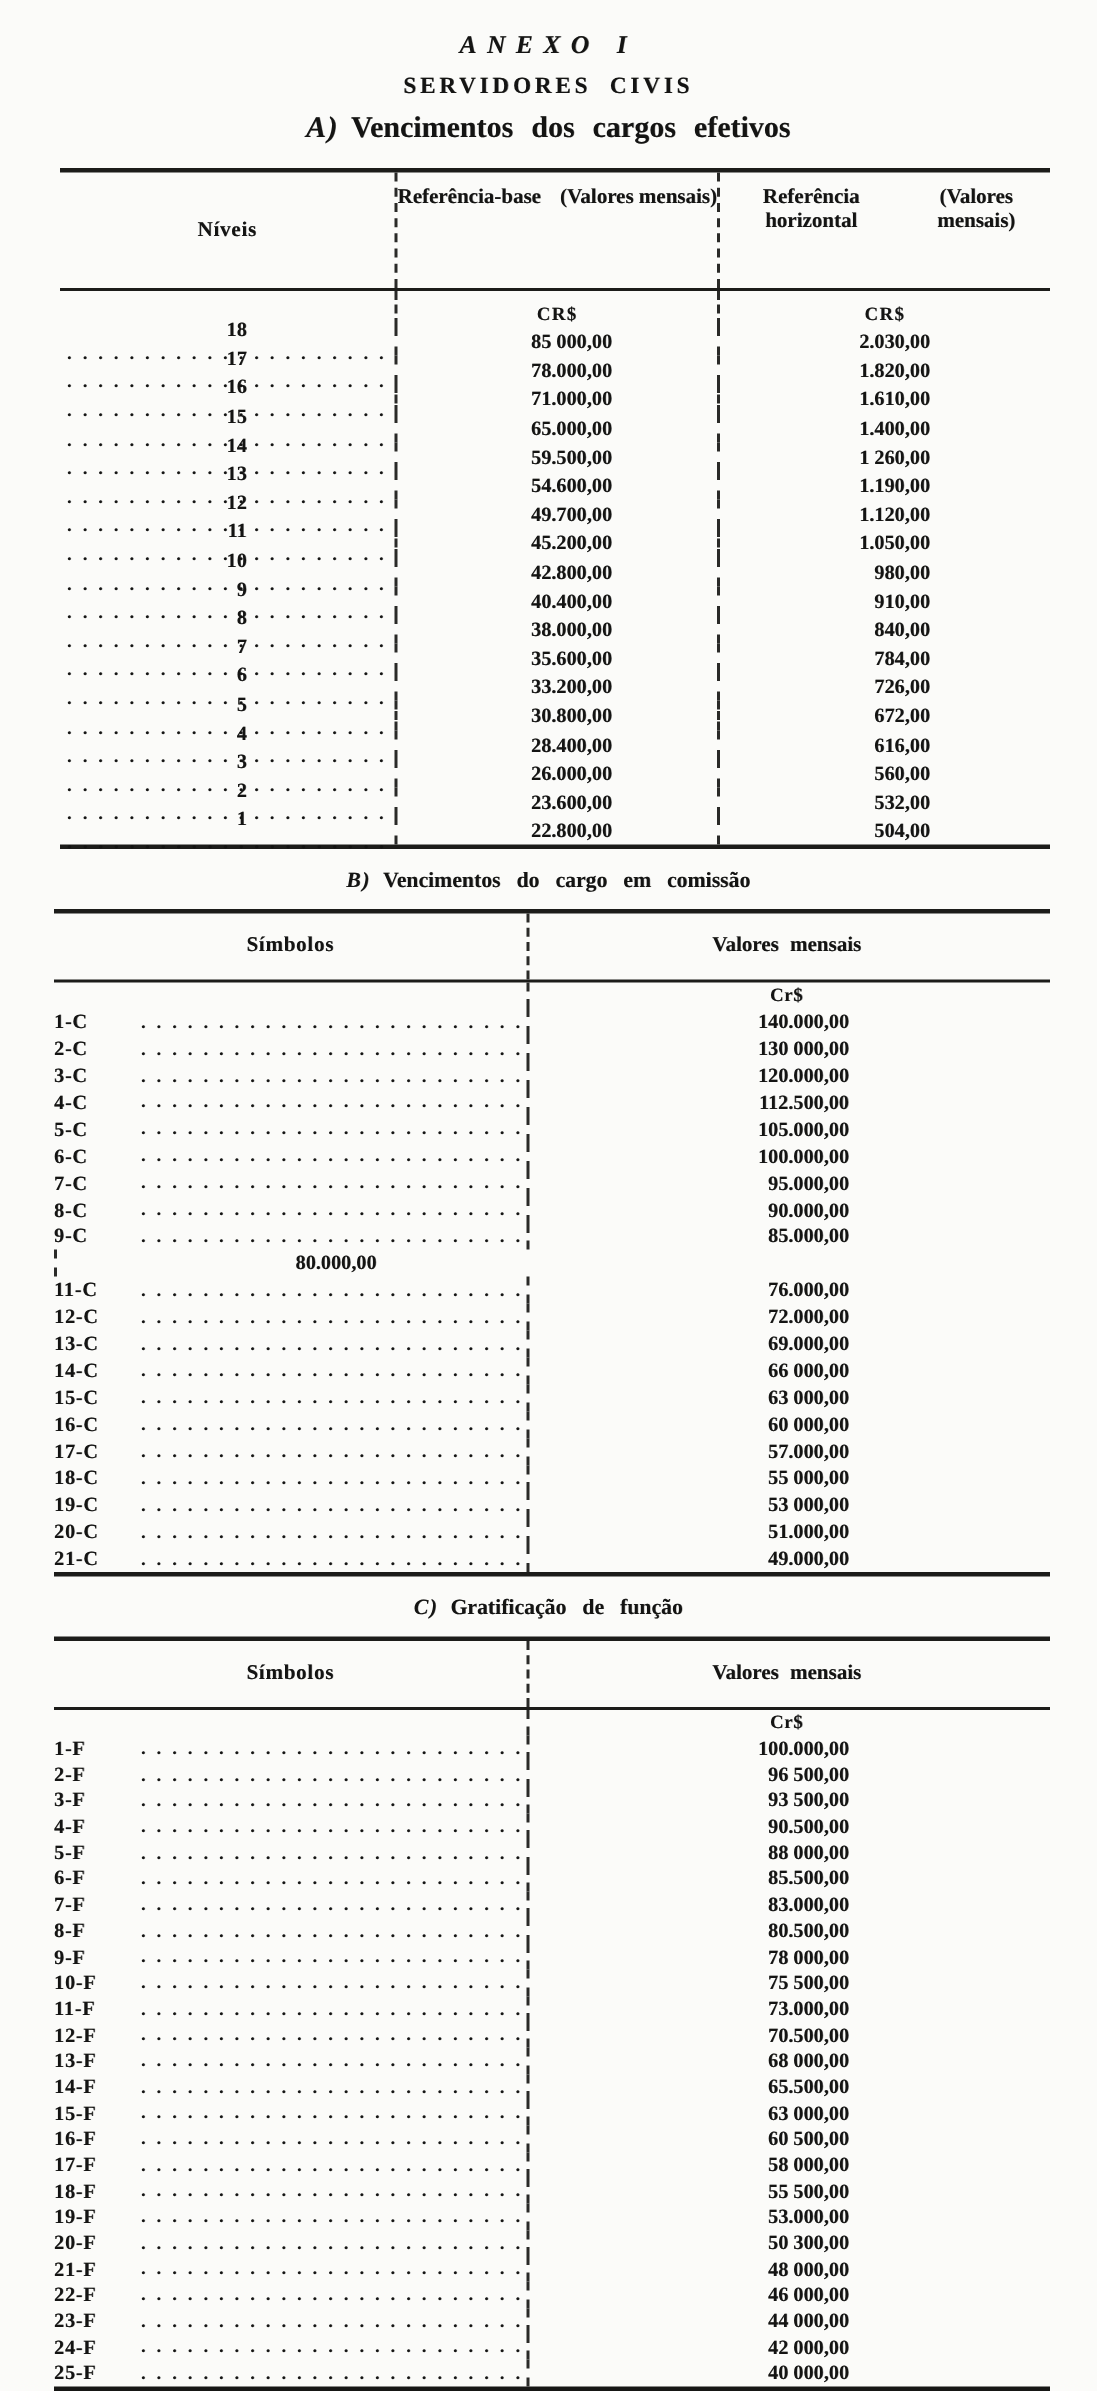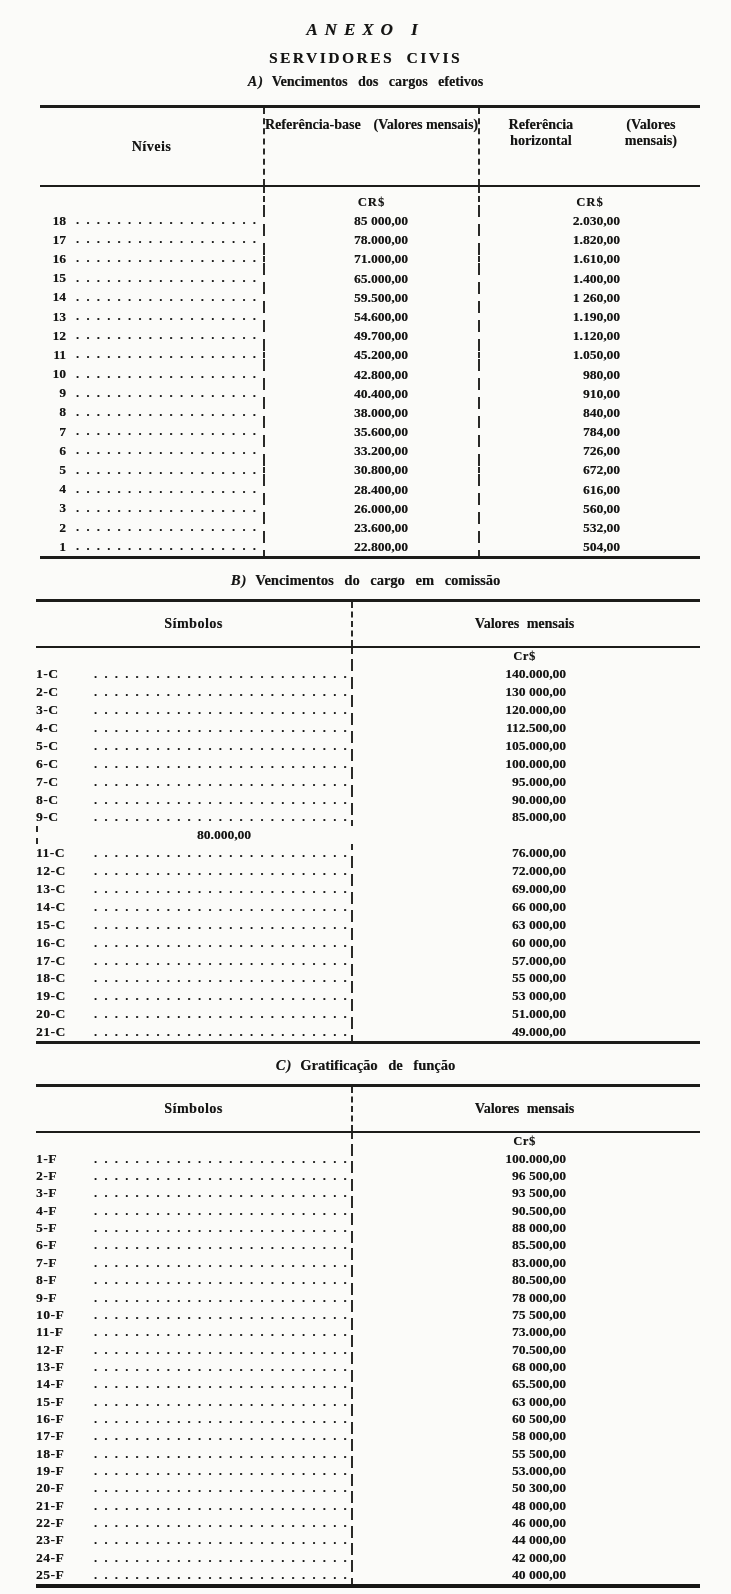--- a/index.html
+++ b/index.html
@@ -10,60 +10,60 @@
     font-family:"Liberation Serif","DejaVu Serif",serif;
     font-weight:bold;
     overflow:hidden;
     text-shadow:0.35px 0.3px 0 rgba(10,10,10,.45);
   }
   .page{position:relative;padding-top:20px;}
 
   
   .doc-title{text-align:center;font-style:italic;font-size:17px;letter-spacing:7px;}
   .doc-subtitle{text-align:center;font-size:15.5px;letter-spacing:2.5px;margin-top:9px;word-spacing:6px;}
-  .sec-heading{text-align:center;font-size:14px;margin-top:7px;word-spacing:7px;}
+  .sec-heading{text-align:center;font-size:20px;margin-top:7px;word-spacing:7px;}
   .sec-label{font-style:italic;margin-right:8px;letter-spacing:1px;}
   .between-heading{text-align:center;font-size:14.5px;word-spacing:7px;margin-top:13px;}
 
   
   .tbl{margin:0 31px 0 40px;} 
 
   
   .tableA{margin-top:15px;}
   .tA-header{display:flex;border-top:3px solid #1c1c1a;border-bottom:2.5px solid #1c1c1a;height:77px;box-sizing:content-box;}
   .tA-col-niveis{width:223px;display:flex;align-items:center;justify-content:center;font-size:14px;letter-spacing:.5px;}
   .tA-col{box-sizing:border-box;border-left:2px dashed #2a2a28;display:flex;justify-content:space-between;text-align:center;padding:9px 0 10px;font-size:14px;}
   .tA-col-base{width:215px;}
   .tA-col-horiz{width:222px;}
   .tA-crs{display:flex;height:24px;align-items:center;}
   .tA-crs .sp-left{width:223px;}
   .tA-crs .sp{box-sizing:border-box;border-left:2px dashed #2a2a28;text-align:center;font-size:12.5px;letter-spacing:1px;height:100%;display:flex;align-items:flex-end;justify-content:center;padding-bottom:1px;}
   .tA-crs .sp-base{width:215px;}
   .tA-crs .sp-horiz{width:222px;}
   .tA-body{border-bottom:3px solid #1c1c1a;}
   .a-row{display:flex;height:19.2px;align-items:center;font-size:13.5px;}
-  .a-left{width:223px;display:flex;align-items:center;overflow:hidden;}
+  .a-left{width:223px;display:flex;align-items:center;overflow:hidden;flex-direction:column;}
   .a-left .lvl{width:26px;text-align:right;flex:none;}
   .dots{flex:1;overflow:hidden;white-space:nowrap;margin-left:10px;font-size:12px;}
   .dots::after{content:". . . . . . . . . . . . . . . . . . . . . . . . . . . . . . . . . . . . . . . . . . . . . . . . . . . . . . . . . . . .";letter-spacing:2.2px;}
   .a-base{box-sizing:border-box;width:215px;border-left:2px dashed #2a2a28;text-align:right;padding-right:70px;height:100%;line-height:19.2px;}
   .a-horiz{box-sizing:border-box;width:222px;border-left:2px dashed #2a2a28;text-align:right;padding-right:80px;height:100%;line-height:19.2px;}
 
   
   .tableBC{margin-top:10px;margin-left:36px;}
   .bc-header{display:flex;border-top:3px solid #1c1c1a;border-bottom:2.5px solid #1c1c1a;height:44px;box-sizing:content-box;}
   .bc-col-sym{width:315px;display:flex;align-items:center;justify-content:center;font-size:14px;letter-spacing:.5px;}
   .bc-col-val{box-sizing:border-box;width:345px;border-left:2px dashed #2a2a28;display:flex;align-items:center;justify-content:center;font-size:14px;word-spacing:4px;}
   .bc-crs{display:flex;height:17px;}
   .bc-crs .sp-left{width:315px;}
   .bc-crs .sp-val{box-sizing:border-box;width:345px;border-left:2px dashed #2a2a28;text-align:center;font-size:12.5px;letter-spacing:.5px;line-height:17px;}
   .bc-row{display:flex;align-items:center;font-size:13.5px;}
   .tableB .bc-row{height:17.9px;}
   .tableC .bc-row{height:17.35px;}
-  .bc-left{width:315px;display:flex;align-items:flex-end;overflow:hidden;}
+  .bc-left{width:315px;display:flex;align-items:center;overflow:hidden;}
   .bc-left .sym{width:48px;flex:none;letter-spacing:.5px;}
   .bc-val{box-sizing:border-box;width:345px;border-left:2px dashed #2a2a28;text-align:right;padding-right:130px;height:100%;display:flex;align-items:center;justify-content:flex-end;}
   .tableB .bc-body{border-bottom:3px solid #1c1c1a;}
   .tableC .bc-body{border-bottom:4px solid #171715;}
 </style>
 </head>
 <body>
 
 <div class="page">
 

